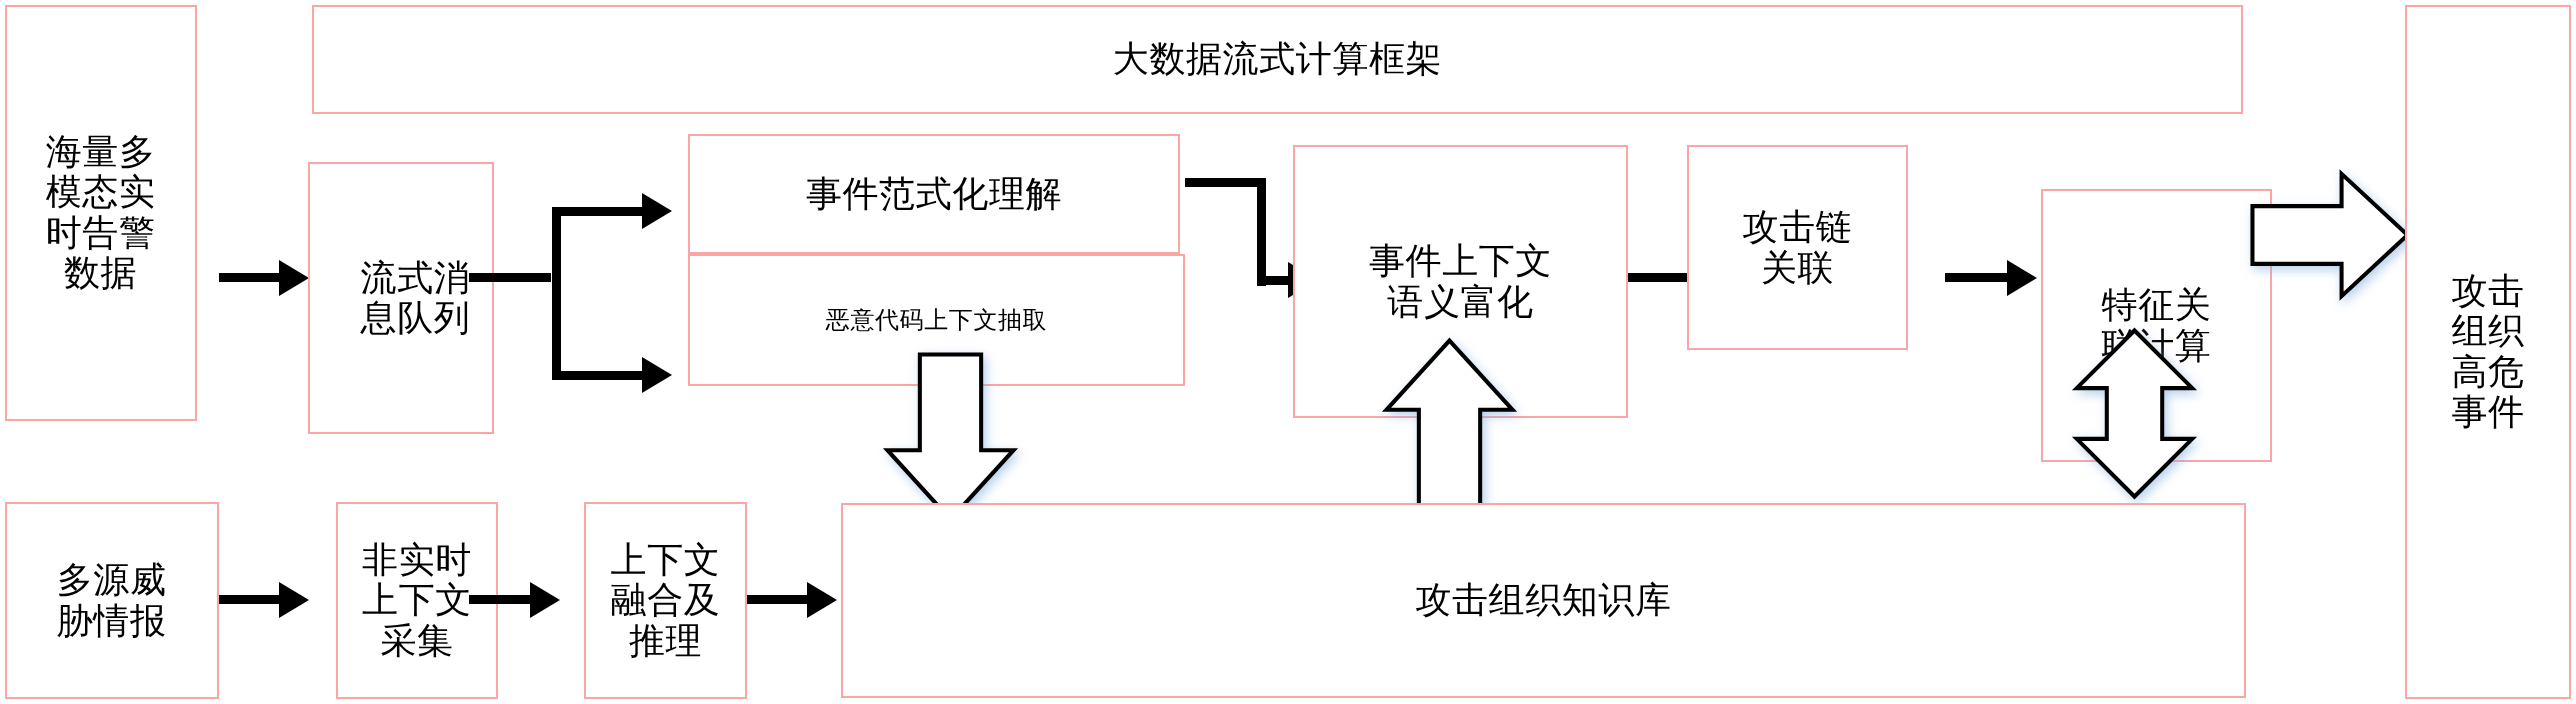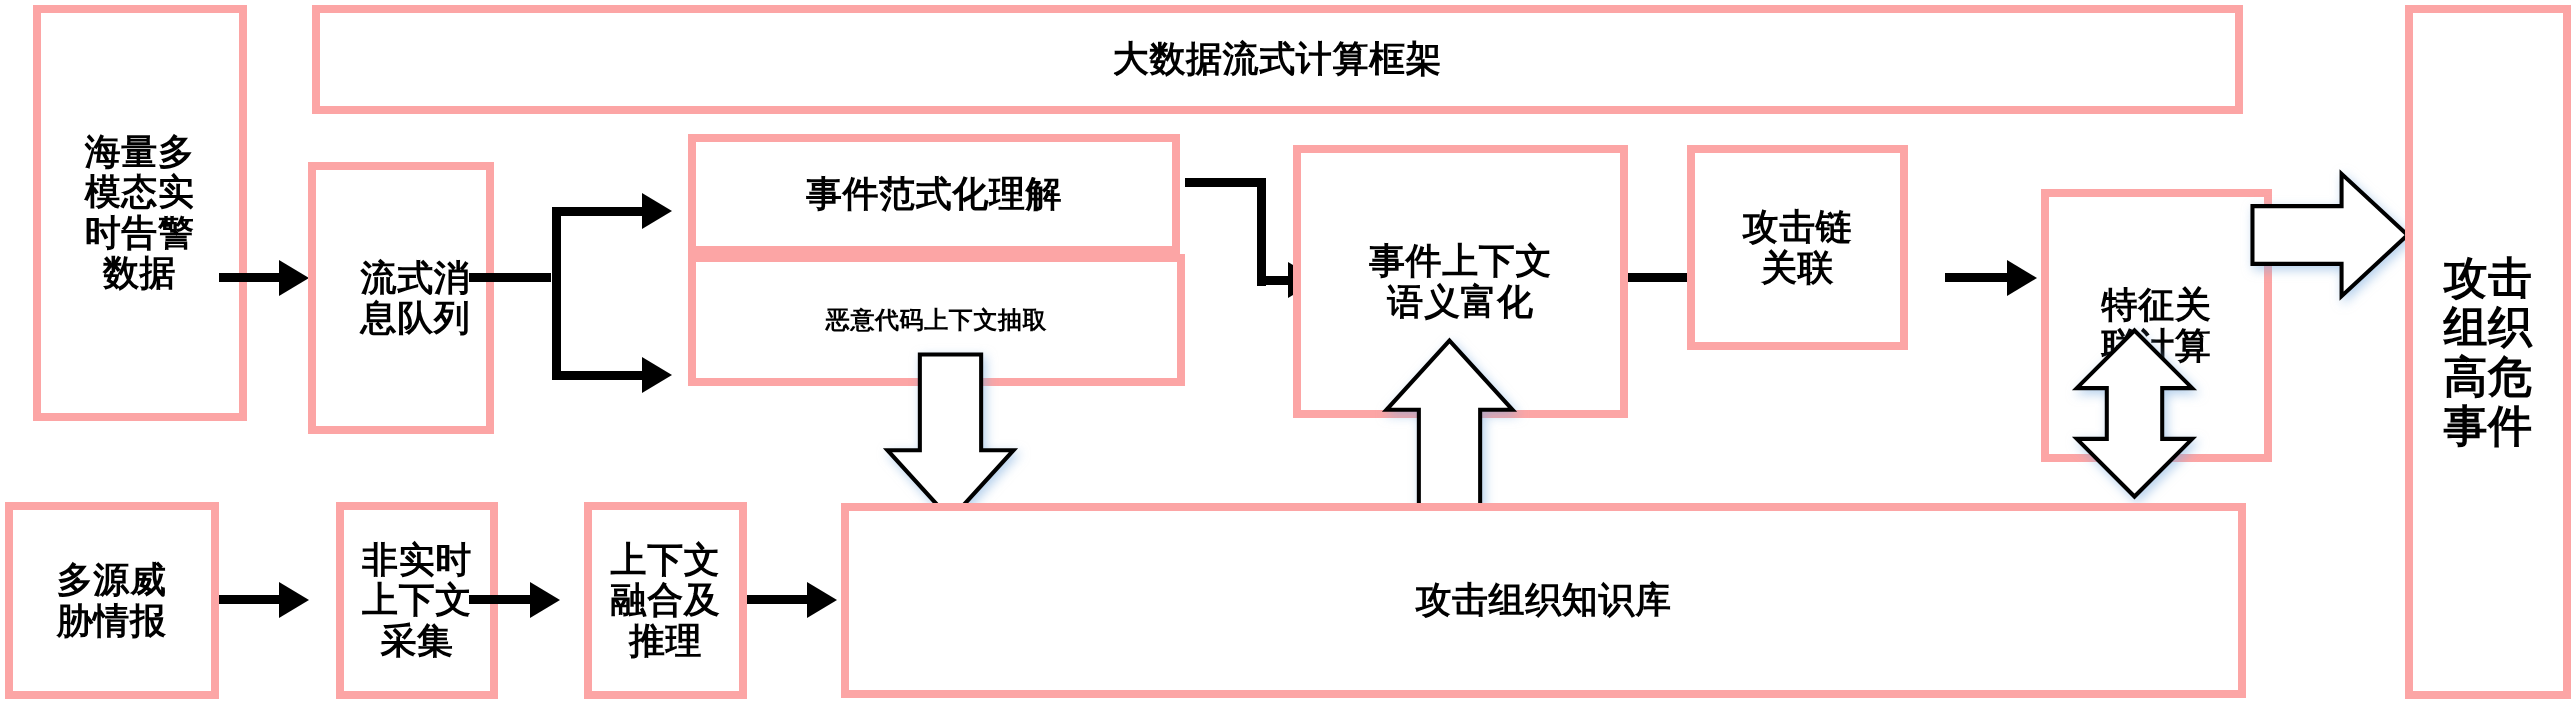--- a/index.html
+++ b/index.html
@@ -1,29 +1,29 @@
 <!DOCTYPE html>
 <html style="font-size:9.2px"><head>
 <meta charset="utf-8">
 <style>
   html,body{margin:0;padding:0;background:#ffffff;}
   body{font-family:"DejaVu Sans","Liberation Sans",sans-serif;}
   #stage{position:relative;width:2576px;height:705px;background:#fff;overflow:hidden;}
 
   .box{
     position:absolute;
-    border:8px solid #fca5a5;
+    border:2px solid #fca5a5;
     background:#fff;
     box-sizing:border-box;
     display:flex;
     align-items:center;
     justify-content:center;
     text-align:center;
     color:#000;
-    font-weight:700;
+    font-weight:400;
     line-height:1.12;
     letter-spacing:0.6px;
     white-space:pre-line;
   }
 
   
   .line{position:absolute;background:#000;}
   .tri-right{
     position:absolute;width:0;height:0;
     border-top:18.5px solid transparent;
@@ -38,21 +38,21 @@
 
   .glow{filter:drop-shadow(3.5px 4.6px 5.2px rgba(120,170,220,.55));}
 </style>
 </head>
 <body>
 
 <div id="stage">
 
   <div class="box" style="left:312px;top:4.6px;width:1931px;height:109px;font-size:36px;">大数据流式计算框架</div>
 
-  <div class="box" style="left:4.6px;top:4.6px;width:214px;height:416px;font-size:36px;margin-left:28px;">海量多
+  <div class="box" style="left:4.6px;top:4.6px;width:192px;height:416px;font-size:36px;">海量多
 模态实
 时告警
 数据</div>
 
   <div class="line" style="left:219px;top:273px;width:62px;height:9.2px;"></div>
   <div class="tri-right" style="left:279px;top:260px;"></div>
 
   <div class="box" style="left:308px;top:162px;width:186px;height:272px;font-size:36px;padding-left:29px;">流式消
 息队列</div>
 
@@ -86,21 +86,21 @@
 
   <div class="box" style="left:2041px;top:145px;width:231px;height:273px;font-size:36px;margin-top:44px;">特征关
 联计算</div>
 
   <div class="blockarrow glow" style="left:2249px;top:168px;width:162px;height:134px;">
     <svg viewBox="0 0 280 232" width="162" height="134" preserveAspectRatio="none">
       <path d="M 6 66 L 160 66 L 160 10 L 274 116 L 160 222 L 160 166 L 6 166 Z"></path>
     </svg>
   </div>
 
-  <div class="box" style="left:2405px;top:4.6px;width:166px;height:694px;font-size:44px;">攻击
+  <div class="box" style="left:2405px;top:4.6px;width:166px;height:694px;font-size:36px;">攻击
 组织
 高危
 事件</div>
 
   <div class="blockarrow glow" style="left:884px;top:351px;width:133px;height:173px;">
     <svg viewBox="0 0 230 300" width="133" height="173" preserveAspectRatio="none">
       <path d="M 62 6 L 168 6 L 168 172 L 224 172 L 115 292 L 6 172 L 62 172 Z"></path>
     </svg>
   </div>
 

